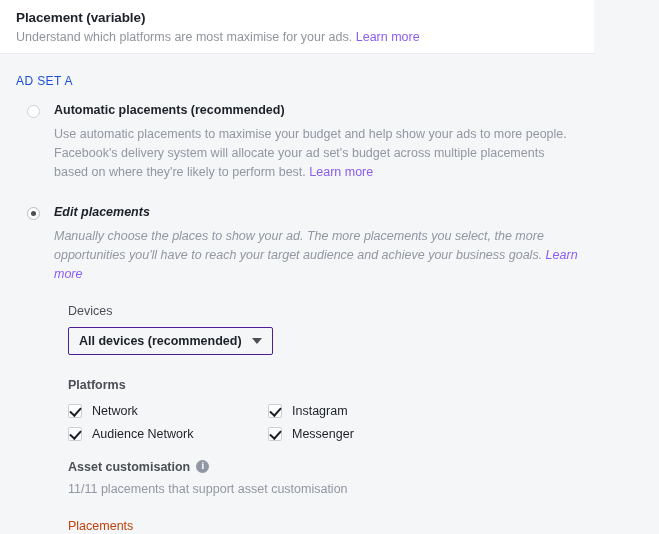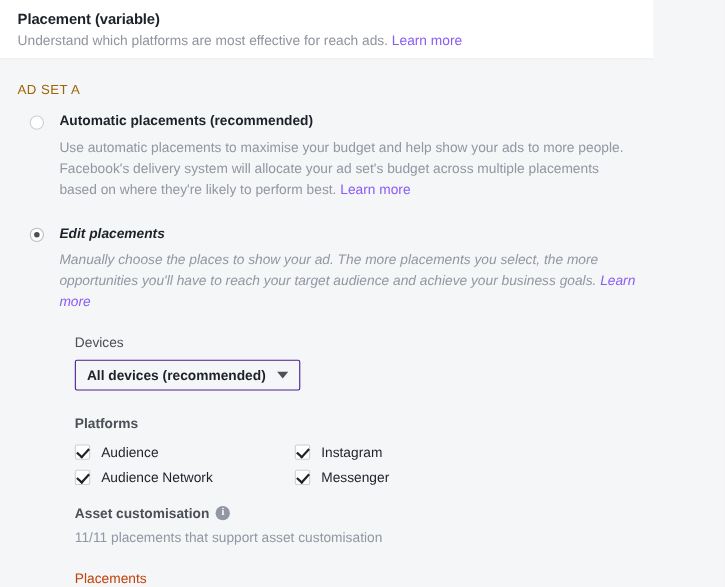--- a/index.html
+++ b/index.html
@@ -31,21 +31,21 @@
     font-size: 12.5px;
     color: #90949c;
     line-height: 18px;
     margin-top: 1px;
   }
   .link { color: #8b5cf6; text-decoration: none; cursor: pointer; }
 
   
   .adset-label {
     font-size: 12px;
-    color: #a16207;
+    color: #1d4ed8;
     letter-spacing: 0.4px;
     padding: 20px 0 0 16px;
     height: 48px;
   }
 
   
   .options { padding: 0 16px; }
   .opt-row { position: relative; padding-left: 38px; }
   .opt-row + .opt-row { margin-top: 22px; font-style: italic; }
 
@@ -278,21 +278,21 @@
   }
 </style>
 </head>
 <body>
 
 <div class="page">
 
   <div class="header">
     <div class="header-title">Placement (variable)</div>
     <div class="header-sub">
-      <span>Understand which platforms are most effective for reach ads.</span>
+      <span>Understand which platforms are most maximise for your ads.</span>
       <a class="link">Learn more</a>
     </div>
   </div>
 
   <div class="adset-label">AD SET A</div>
 
   <div class="options">
 
     <div class="opt-row">
       <span class="radio"></span>
@@ -318,21 +318,21 @@
       <div class="select-box">
         <span>All devices (recommended)</span>
         <span class="caret-down"></span>
       </div>
 
       <span class="field-label platforms-label">Platforms</span>
 
       <div class="checks">
         <label class="chk-item">
           <span class="chkbox checked"></span>
-          <span class="chk-label">Audience</span>
+          <span class="chk-label">Network</span>
         </label>
         <label class="chk-item">
           <span class="chkbox checked"></span>
           <span class="chk-label">Instagram</span>
         </label>
         <label class="chk-item">
           <span class="chkbox checked"></span>
           <span class="chk-label">Audience Network</span>
         </label>
         <label class="chk-item">

